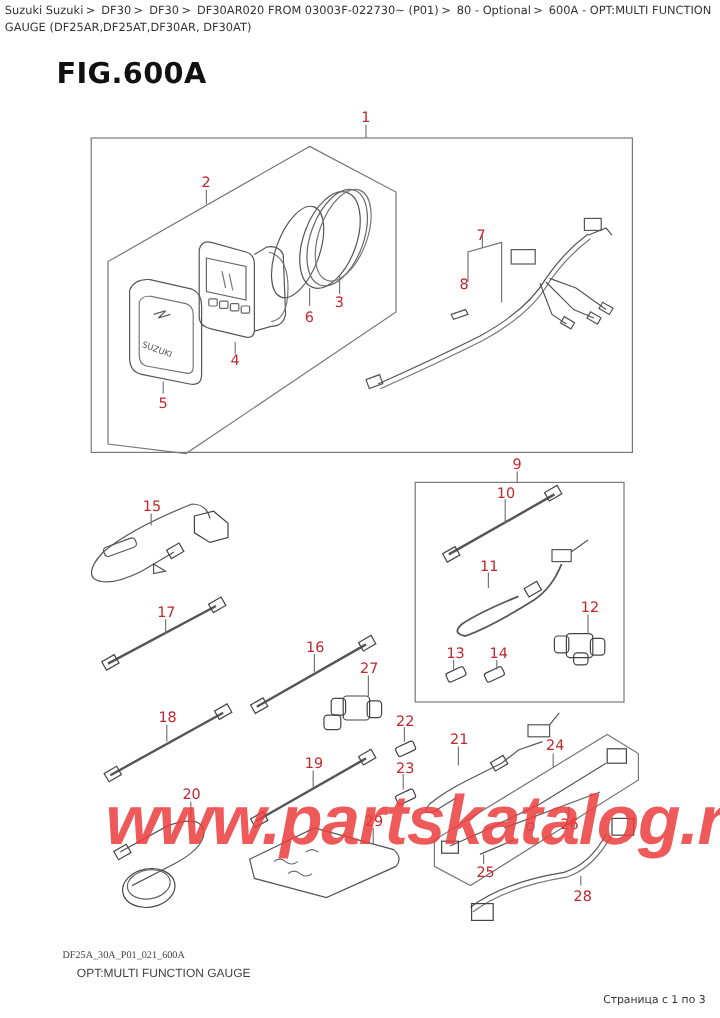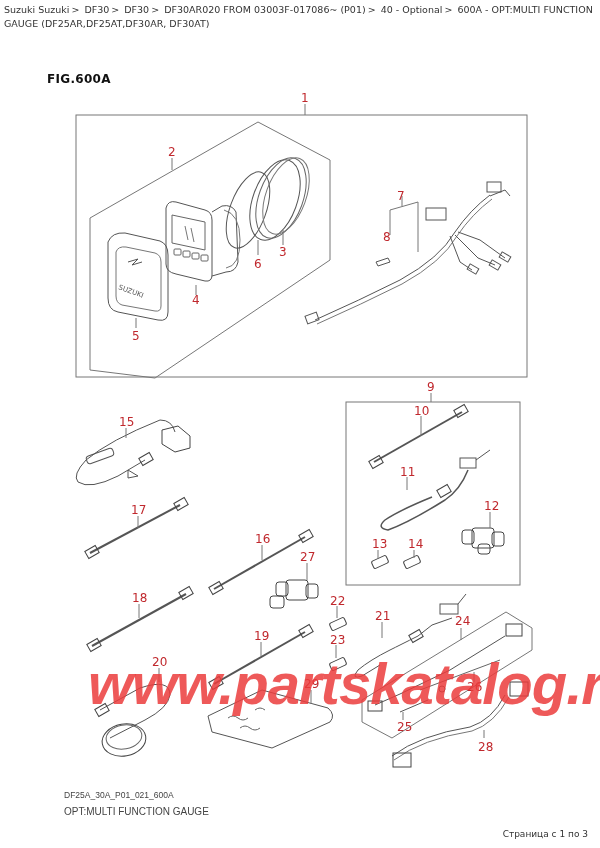--- a/index.html
+++ b/index.html
@@ -1,42 +1,42 @@
 <!DOCTYPE html>
 <html><head>
 <meta charset="utf-8">
 <style>
   html, body { margin: 0; padding: 0; background: #ffffff; }
   body { width: 600px; height: 848px; position: relative; overflow: hidden;
          font-family: "DejaVu Sans", sans-serif; color: #222; }
   .breadcrumb { position: absolute; left: 4px; top: 3px; width: 590px;
                 font-size: 9.5px; line-height: 14px; color: #333; }
   .breadcrumb span.sep { margin: 0 2px; }
-  .fig-title { position: absolute; left: 47px; top: 72px; font-size: 12px; font-weight: bold;
+  .fig-title { position: absolute; left: 47px; top: 47px; font-size: 24px; font-weight: bold;
                letter-spacing: 0.3px; color: #111; font-family: "DejaVu Sans", sans-serif; }
-  .footer-code { position: absolute; left: 64px; top: 790px; font-size: 8.5px; color: #444;
-                 font-family: Liberation Sans, sans-serif; }
+  .footer-code { position: absolute; left: 52px; top: 790px; font-size: 8.5px; color: #444;
+                 font-family: Liberation Serif, serif; }
   .footer-title { position: absolute; left: 64px; top: 806px; font-size: 10px; color: #444;
                   font-family: "Liberation Sans", sans-serif; }
   .pager { position: absolute; right: 12px; top: 829px; font-size: 9px; color: #333; }
   svg.diagram { position: absolute; left: 0; top: 0; }
   .lbl { font-family: "DejaVu Sans", sans-serif; font-size: 12px; fill: #c0282d; }
   .watermark { position: absolute; left: 88px; top: 650px; font-size: 58px; font-weight: bold;
                font-style: italic; color: rgba(235, 60, 60, 0.85); letter-spacing: -1px;
                font-family: "Liberation Sans", sans-serif; white-space: nowrap; }
 </style>
 </head>
 <body>
 
 <div class="breadcrumb">
   <a>Suzuki Suzuki</a><span class="sep">&gt;</span>
   <a>DF30</a><span class="sep">&gt;</span>
   <a>DF30</a><span class="sep">&gt;</span>
-  <a>DF30AR020 FROM 03003F-017086~ (P01)</a><span class="sep">&gt;</span>
-  <a>40 - Optional</a><span class="sep">&gt;</span>
+  <a>DF30AR020 FROM 03003F-022730~ (P01)</a><span class="sep">&gt;</span>
+  <a>80 - Optional</a><span class="sep">&gt;</span>
   <span>600A - OPT:MULTI FUNCTION GAUGE (DF25AR,DF25AT,DF30AR, DF30AT)</span>
 </div>
 
 <div class="fig-title">FIG.600A</div>
 
 <svg class="diagram" width="600" height="848" viewBox="0 0 600 848" fill="none" stroke="#555" stroke-width="1">
 
   <rect x="76" y="115" width="451" height="262" stroke="#777"></rect>
   <line x1="305" y1="104" x2="305" y2="115" stroke="#777"></line>
 

